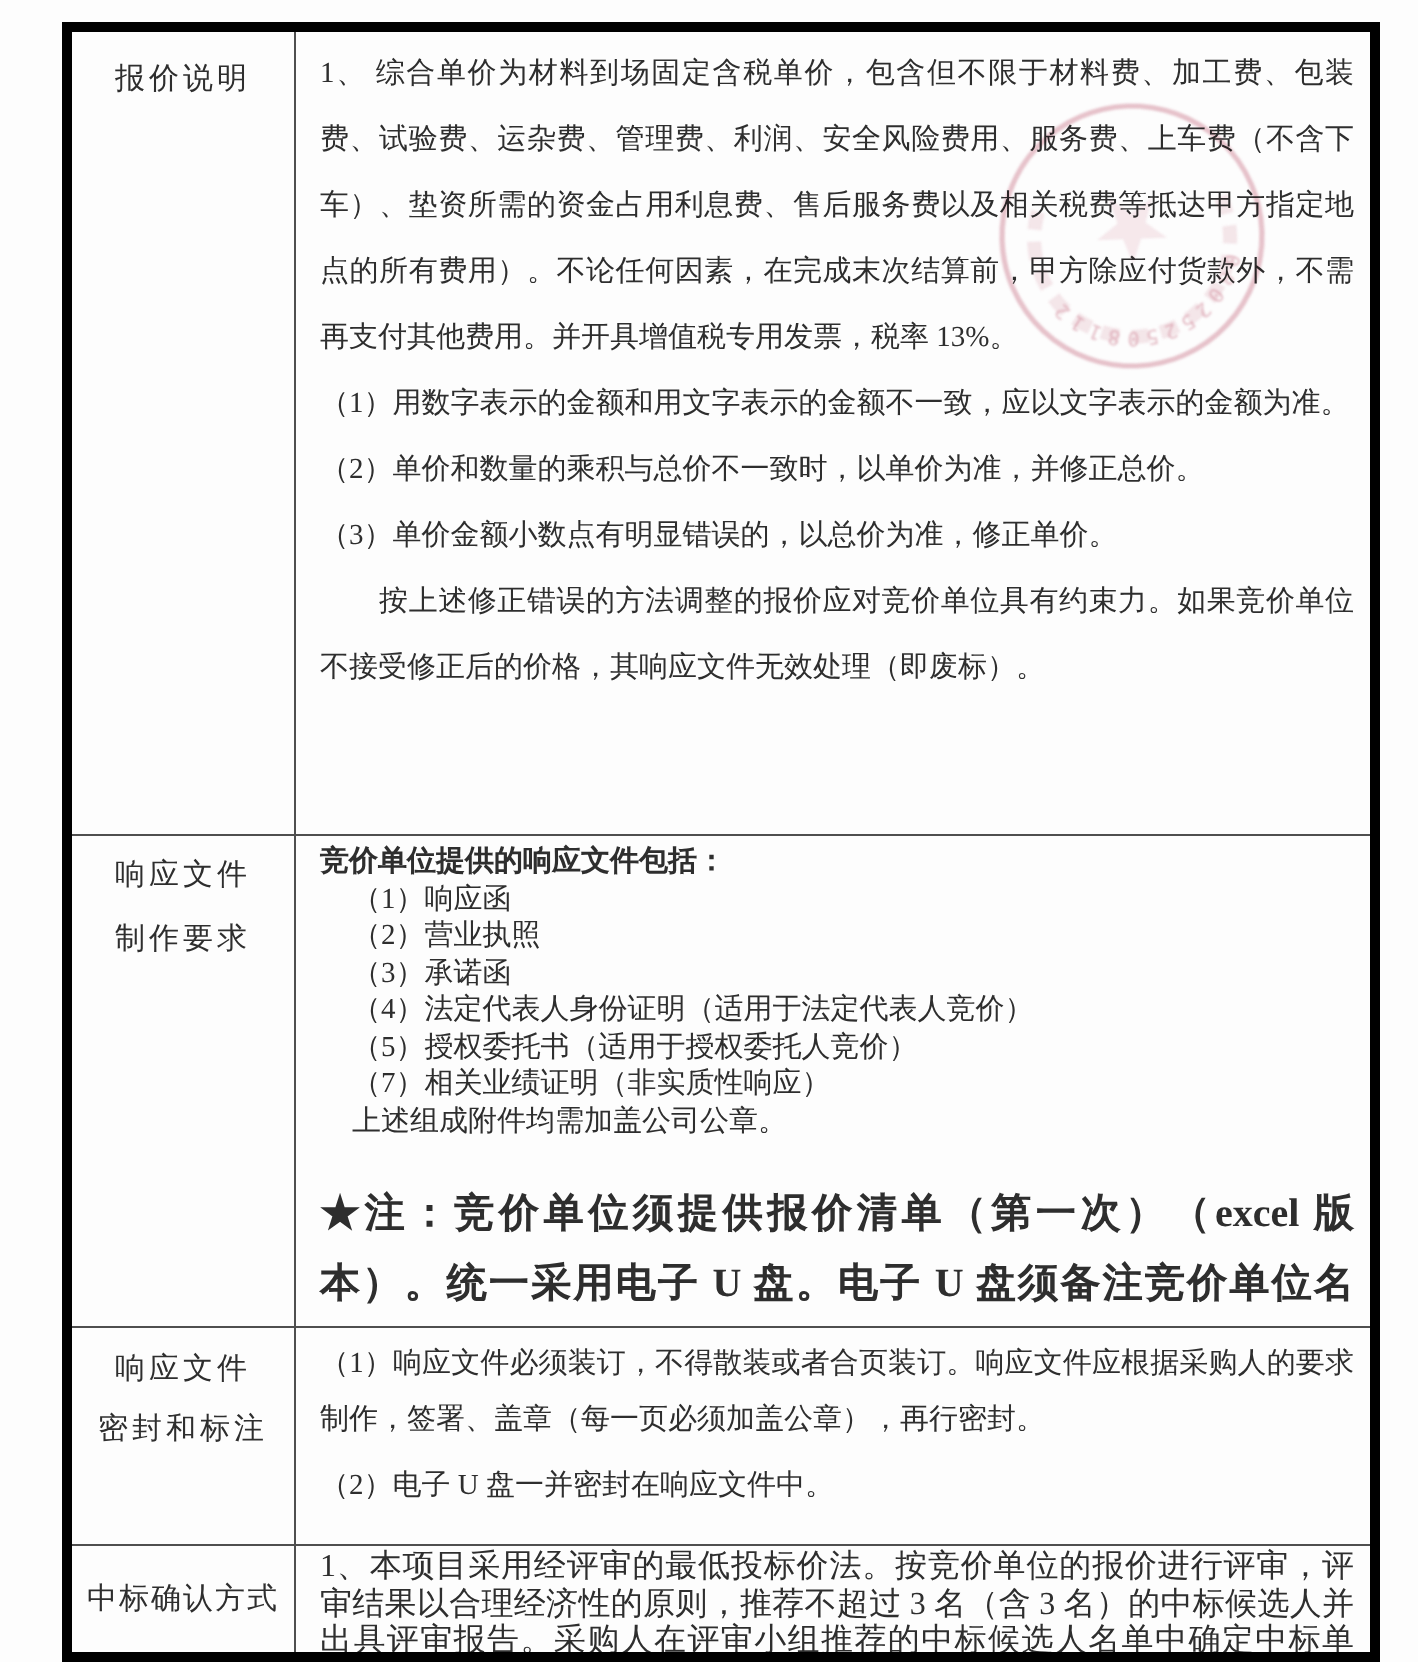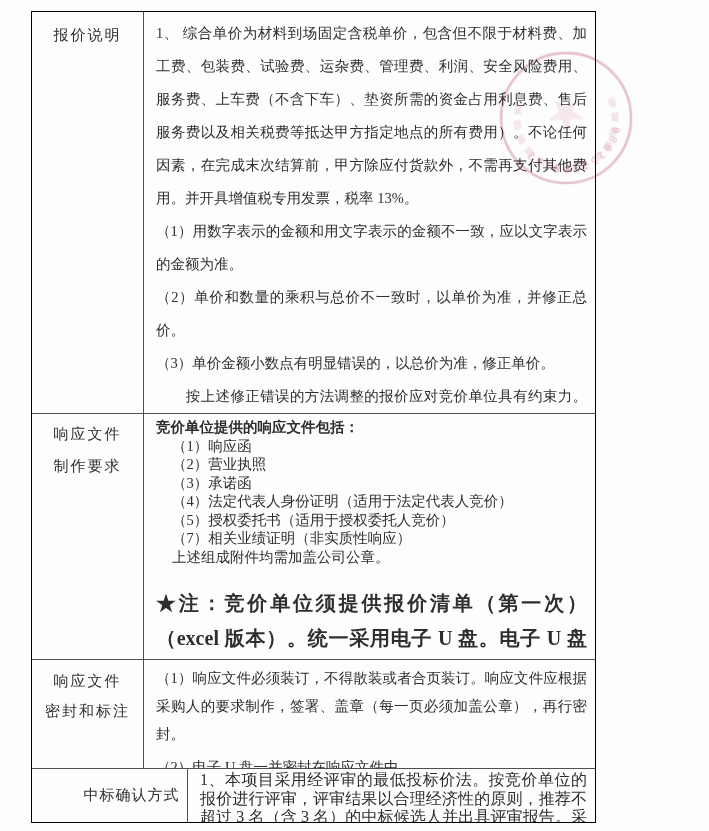--- a/index.html
+++ b/index.html
@@ -7,41 +7,41 @@
   .page {
     position:relative;
     width:709px; height:831px;
     background:#fdfdfd;
     font-family:"Liberation Serif","DejaVu Serif",serif;
     color:#2e2e2e;
     overflow:hidden;
   }
   .doc-table {
     position:absolute; left:31px; top:11px;
-    width:565px;
-    border:1px solid #000000;
+    width:659px;
+    border:5px solid #000000;
   }
   .trow { display:flex; overflow:hidden; }
   .trow + .trow { border-top:1px solid #4f4f4f; }
   .r1 { height:401px; }
   .r2 { height:246px; }
   .r3 { height:109px; }
   .r4 { height:54px; }
   .lcell {
     flex:none; width:112px;
     border-right:1px solid #4f4f4f;
     text-align:center;
     font-size:15px;
     letter-spacing:2px;
   }
   .ccell { flex:1; padding:0 8px 0 12px; overflow:hidden; }
   .r1 .lcell { padding-top:14px; }
   .r2 .lcell { padding-top:4px;  line-height:32px; }
   .r3 .lcell { padding-top:6px;  line-height:30px; }
-  .r4 .lcell { display:flex; align-items:center; justify-content:center; letter-spacing:1px;margin-left:44px; }
+  .r4 .lcell { display:flex; align-items:center; justify-content:center; letter-spacing:1px; }
   .r1 .ccell { padding-top:5px; }
   .r1 .ccell p {
     font-size:14.5px; line-height:33px;
     text-align:justify; text-justify:inter-ideograph;
   }
   .r2 .ccell { padding-top:4px; }
   .doc-intro { font-size:14.5px; line-height:18.5px; font-weight:bold; }
   .doc-item  { font-size:14.5px; line-height:18.5px;margin-left:16px; }
   .doc-note  {
     margin-top:20px;

